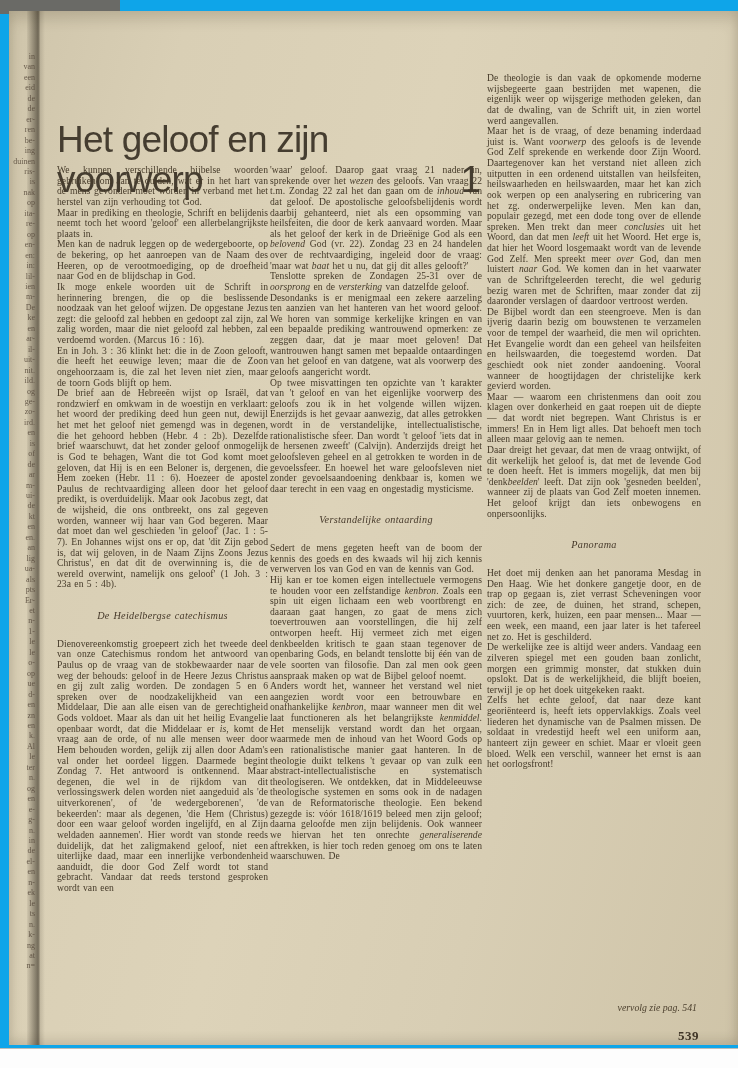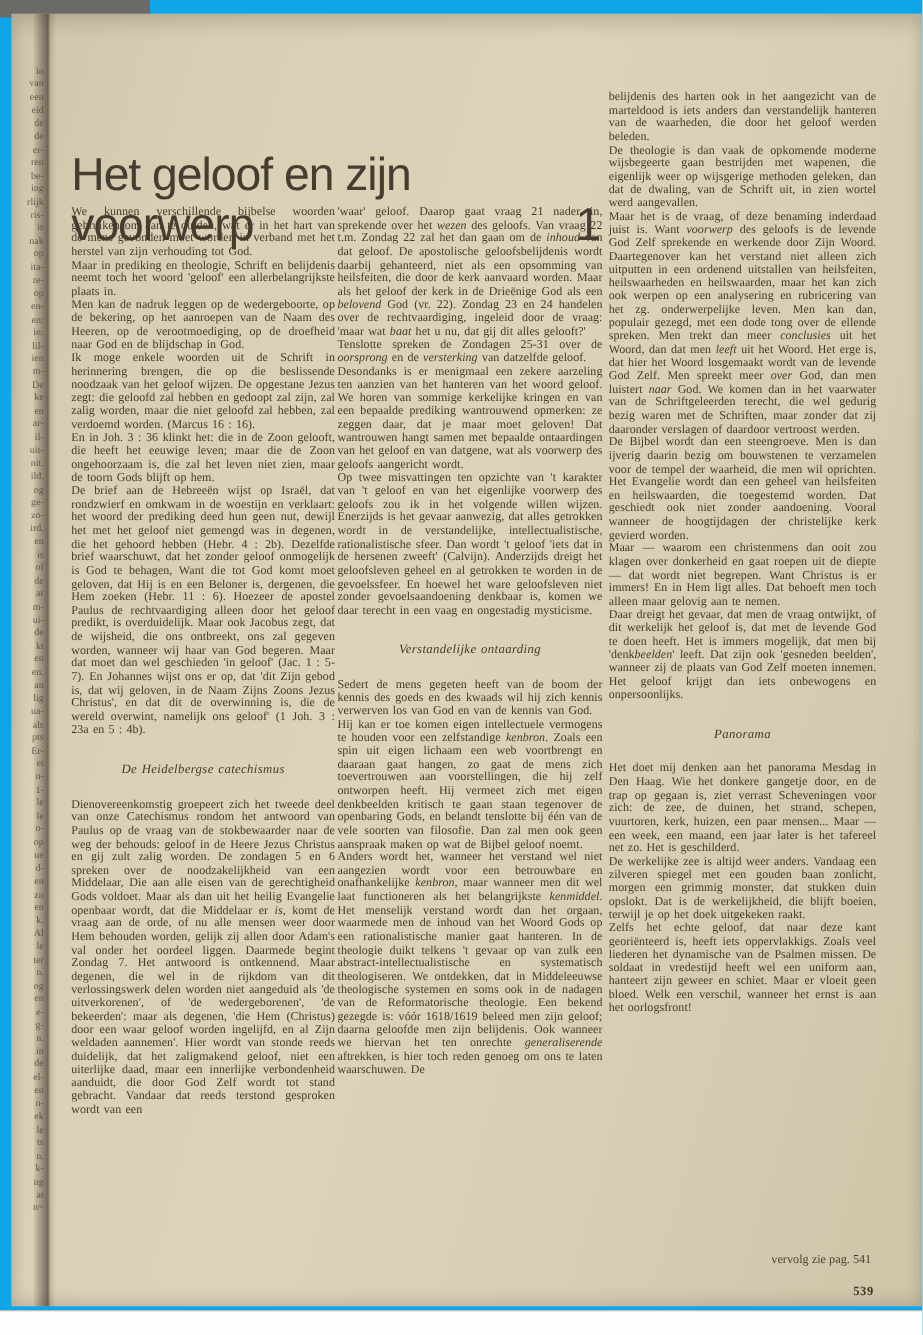--- a/index.html
+++ b/index.html
@@ -28,23 +28,23 @@
   .col{position:absolute;color:#453a29;font-size:9.6px;line-height:10.62px;
          letter-spacing:0.05px;word-spacing:0.9px;}
   .col-1{left:57px;top:165px;width:211px;}
   .col-2{left:270px;top:165px;width:212px;}
   .col-3{left:487px;top:73px;width:214px;}
   .col-para{margin:0;text-align:justify;}
   .col-heading{margin:21px 0 17px 0;font-style:italic;font-weight:400;font-size:10.2px;
          letter-spacing:0.3px;color:#46392a;text-align:center;}
 
   .continuation{position:absolute;left:487px;top:1002px;width:210px;text-align:right;
-         font-size:9.8px;color:#4a3e2c;}
+         font-style:italic;font-size:9.8px;color:#4a3e2c;}
   .page-number{position:absolute;left:487px;top:1028px;width:212px;text-align:right;
-         font-weight:bold;font-size:10px;color:#3f3527;letter-spacing:0.5px;}
+         font-weight:bold;font-size:13px;color:#3f3527;letter-spacing:0.5px;}
 </style>
 </head>
 <body>
 
 <div class="stage">
   <div class="photo">
     <div class="photo-top-corner"></div>
     <div class="paper"></div>
     <div class="fold-shadow"></div>
 
@@ -52,21 +52,21 @@
         <div class="frag-line">in</div>
         <div class="frag-line">van</div>
         <div class="frag-line">een</div>
         <div class="frag-line">eid</div>
         <div class="frag-line">de</div>
         <div class="frag-line">de</div>
         <div class="frag-line">er-</div>
         <div class="frag-line">ren</div>
         <div class="frag-line">be-</div>
         <div class="frag-line">ing</div>
-        <div class="frag-line">rlijk</div>
+        <div class="frag-line">duinen</div>
         <div class="frag-line">ris-</div>
         <div class="frag-line">is</div>
         <div class="frag-line">nak</div>
         <div class="frag-line">op</div>
         <div class="frag-line">ita-</div>
         <div class="frag-line">re-</div>
         <div class="frag-line">op</div>
         <div class="frag-line">en-</div>
         <div class="frag-line">en:</div>
         <div class="frag-line">in:</div>
@@ -158,21 +158,20 @@
         <p class="col-para">'waar' geloof. Daarop gaat vraag 21 nader in, sprekende over het <i>wezen</i> des geloofs. Van vraag 22 t.m. Zondag 22 zal het dan gaan om de <i>inhoud</i> van dat geloof. De apostolische geloofsbelijdenis wordt daarbij gehanteerd, niet als een opsomming van heilsfeiten, die door de kerk aanvaard worden. Maar als het geloof der kerk in de Drieënige God als een <i>belovend</i> God (vr. 22). Zondag 23 en 24 handelen over de rechtvaardiging, ingeleid door de vraag: 'maar wat <i>baat</i> het u nu, dat gij dit alles gelooft?'</p>
         <p class="col-para">Tenslotte spreken de Zondagen 25-31 over de <i>oorsprong</i> en de <i>versterking</i> van datzelfde geloof.</p>
         <p class="col-para">Desondanks is er menigmaal een zekere aarzeling ten aanzien van het hanteren van het woord geloof. We horen van sommige kerkelijke kringen en van een bepaalde prediking wantrouwend opmerken: ze zeggen daar, dat je maar moet geloven! Dat wantrouwen hangt samen met bepaalde ontaardingen van het geloof en van datgene, wat als voorwerp des geloofs aangericht wordt.</p>
         <p class="col-para">Op twee misvattingen ten opzichte van 't karakter van 't geloof en van het eigenlijke voorwerp des geloofs zou ik in het volgende willen wijzen. Enerzijds is het gevaar aanwezig, dat alles getrokken wordt in de verstandelijke, intellectualistische, rationalistische sfeer. Dan wordt 't geloof 'iets dat in de hersenen zweeft' (Calvijn). Anderzijds dreigt het geloofsleven geheel en al getrokken te worden in de gevoelssfeer. En hoewel het ware geloofsleven niet zonder gevoelsaandoening denkbaar is, komen we daar terecht in een vaag en ongestadig mysticisme.</p>
         <h3 class="col-heading">Verstandelijke ontaarding</h3>
         <p class="col-para">Sedert de mens gegeten heeft van de boom der kennis des goeds en des kwaads wil hij zich kennis verwerven los van God en van de kennis van God.</p>
         <p class="col-para">Hij kan er toe komen eigen intellectuele vermogens te houden voor een zelfstandige <i>kenbron</i>. Zoals een spin uit eigen lichaam een web voortbrengt en daaraan gaat hangen, zo gaat de mens zich toevertrouwen aan voorstellingen, die hij zelf ontworpen heeft. Hij vermeet zich met eigen denkbeelden kritisch te gaan staan tegenover de openbaring Gods, en belandt tenslotte bij één van de vele soorten van filosofie. Dan zal men ook geen aanspraak maken op wat de Bijbel geloof noemt.</p>
         <p class="col-para">Anders wordt het, wanneer het verstand wel niet aangezien wordt voor een betrouwbare en onafhankelijke <i>kenbron</i>, maar wanneer men dit wel laat functioneren als het belangrijkste <i>kenmiddel</i>. Het menselijk verstand wordt dan het orgaan, waarmede men de inhoud van het Woord Gods op een rationalistische manier gaat hanteren. In de theologie duikt telkens 't gevaar op van zulk een abstract-intellectualistische en systematisch theologiseren. We ontdekken, dat in Middeleeuwse theologische systemen en soms ook in de nadagen van de Reformatorische theologie. Een bekend gezegde is: vóór 1618/1619 beleed men zijn geloof; daarna geloofde men zijn belijdenis. Ook wanneer we hiervan het ten onrechte <i>generaliserende</i> aftrekken, is hier toch reden genoeg om ons te laten waarschuwen. De</p>
       </div>
     <div class="col col-3">
-        <p class="col-para">belijdenis des harten ook in het aangezicht van de marteldood is iets anders dan verstandelijk hanteren van de waarheden, die door het geloof werden beleden.</p>
         <p class="col-para">De theologie is dan vaak de opkomende moderne wijsbegeerte gaan bestrijden met wapenen, die eigenlijk weer op wijsgerige methoden geleken, dan dat de dwaling, van de Schrift uit, in zien wortel werd aangevallen.</p>
         <p class="col-para">Maar het is de vraag, of deze benaming inderdaad juist is. Want <i>voorwerp</i> des geloofs is de levende God Zelf sprekende en werkende door Zijn Woord. Daartegenover kan het verstand niet alleen zich uitputten in een ordenend uitstallen van heilsfeiten, heilswaarheden en heilswaarden, maar het kan zich ook werpen op een analysering en rubricering van het zg. onderwerpelijke leven. Men kan dan, populair gezegd, met een dode tong over de ellende spreken. Men trekt dan meer <i>conclusies</i> uit het Woord, dan dat men <i>leeft</i> uit het Woord. Het erge is, dat hier het Woord losgemaakt wordt van de levende God Zelf. Men spreekt  meer <i>over</i> God, dan men luistert <i>naar</i> God. We komen dan in het vaarwater van de Schriftgeleerden terecht, die wel gedurig bezig waren met de Schriften, maar zonder dat zij daaronder verslagen of daardoor vertroost werden.</p>
         <p class="col-para">De Bijbel wordt dan een steengroeve. Men is dan ijverig daarin bezig om bouwstenen te verzamelen voor de tempel der waarheid, die men wil oprichten. Het Evangelie wordt dan een geheel van heilsfeiten en heilswaarden, die toegestemd worden. Dat geschiedt ook niet zonder aandoening. Vooral wanneer de hoogtijdagen der christelijke kerk gevierd worden.</p>
         <p class="col-para">Maar — waarom een christenmens dan ooit zou klagen over donkerheid en gaat roepen uit de diepte — dat wordt niet begrepen. Want Christus is er immers! En in Hem ligt alles. Dat behoeft men toch alleen maar gelovig aan te nemen.</p>
         <p class="col-para">Daar dreigt het gevaar, dat men de vraag ontwijkt, of dit werkelijk het geloof is, dat met de levende God te doen heeft. Het is immers mogelijk, dat men bij 'denk<i>beelden</i>' leeft. Dat zijn ook 'gesneden beelden', wanneer zij de plaats van God Zelf moeten innemen. Het geloof krijgt dan iets onbewogens en onpersoonlijks.</p>
         <h3 class="col-heading">Panorama</h3>
         <p class="col-para">Het doet mij denken aan het panorama Mesdag in Den Haag. Wie het donkere gangetje door, en de trap op gegaan is, ziet verrast Scheveningen voor zich: de zee, de duinen, het strand, schepen, vuurtoren, kerk, huizen, een paar mensen... Maar — een week, een maand, een jaar later is het tafereel net zo. Het is geschilderd.</p>
         <p class="col-para">De werkelijke zee is altijd weer anders. Vandaag een zilveren spiegel met een gouden baan zonlicht, morgen een grimmig monster, dat stukken duin opslokt. Dat is de werkelijkheid, die blijft boeien, terwijl je op het doek uitgekeken raakt.</p>
         <p class="col-para">Zelfs het echte geloof, dat naar deze kant georiënteerd is, heeft iets oppervlakkigs. Zoals veel liederen het dynamische van de Psalmen missen. De soldaat in vredestijd heeft wel een uniform aan, hanteert zijn geweer en schiet. Maar er vloeit geen bloed. Welk een verschil, wanneer het ernst is aan het oorlogsfront!</p>
       </div>

